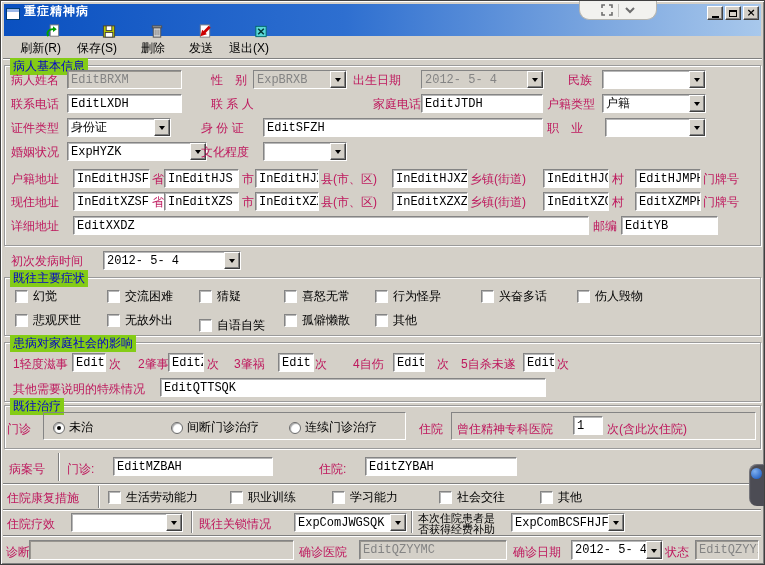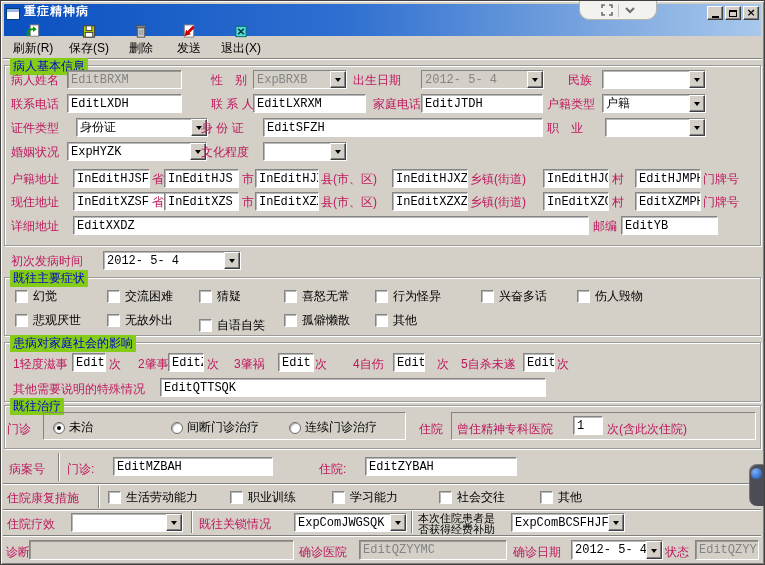--- a/index.html
+++ b/index.html
@@ -19,21 +19,21 @@
   .gmin { width:7px; height:2px; background:#000; margin-top:7px; }
   .gmax { width:8px; height:7px; border:1px solid #000; border-top:2px solid #000; }
   .gclose { font:bold 11px "DejaVu Sans",sans-serif; line-height:10px; }
   
   .vmpill { position:absolute; left:578px; top:0; width:78px; height:19px; z-index:60;
     background:#f2f2ef; border:1px solid #b5b5b0; border-top:none; border-radius:0 0 10px 10px;
     display:flex; align-items:center; justify-content:center; gap:5px; }
   .vmdiv { width:1px; height:13px; background:#c8c8c4; }
   
   .toolbar { position:absolute; left:4px; top:22px; height:34px; display:flex; }
-  .tbtn { width:56px; display:flex; flex-direction:column; align-items:center; padding-top:1px; }
+  .tbtn { width:56px; display:flex; flex-direction:column; align-items:flex-end; padding-top:1px; }
   .tbtn svg { width:16px; height:16px; }
   .tlbl { white-space:nowrap; margin-top:1px; }
   .tbsep { position:absolute; left:2px; right:2px; top:57px; height:2px;
     border-top:1px solid #808080; border-bottom:1px solid #ffffff; }
   
   .group { position:absolute; border:1px solid #9a9a9a;
     box-shadow: inset 1px 1px 0 #ffffff, 1px 1px 0 #ffffff; }
   .gtitle { position:absolute; background:#84cc16; padding:0 3px; color:#0000cc; white-space:nowrap; }
   
   .lbl { position:absolute; white-space:nowrap; line-height:14px; color:#be185d; }
@@ -167,33 +167,32 @@
   <div class="combo sunk" style="left:601px;top:69px;width:104px">
     <span class="cval"></span>
     <span class="cbtn">
         <span class="tri"></span>
       </span>
   </div>
 
   <span class="lbl" style="left:10px;top:96px">联系电话</span>
   <div class="txt sunk" style="left:66px;top:93px;width:115px">EditLXDH</div>
   <span class="lbl" style="left:210px;top:96px">联 系 人</span>
-  <div class="txt sunk" style="left:252px;top:93px;width:113px">EditLXRXM</div>
   <span class="lbl" style="left:372px;top:96px">家庭电话</span>
   <div class="txt sunk" style="left:420px;top:93px;width:122px">EditJTDH</div>
   <span class="lbl" style="left:546px;top:96px">户籍类型</span>
   <div class="combo sunk" style="left:601px;top:93px;width:104px">
     <span class="cval">户籍</span>
     <span class="cbtn">
         <span class="tri"></span>
       </span>
   </div>
 
   <span class="lbl" style="left:10px;top:120px">证件类型</span>
-  <div class="combo sunk" style="left:75px;top:117px;width:132px">
+  <div class="combo sunk" style="left:66px;top:117px;width:104px">
     <span class="cval">身份证</span>
     <span class="cbtn">
         <span class="tri"></span>
       </span>
   </div>
   <span class="lbl" style="left:200px;top:120px">身 份 证</span>
   <div class="txt sunk" style="left:262px;top:117px;width:280px">EditSFZH</div>
   <span class="lbl" style="left:546px;top:120px">职　业</span>
   <div class="combo sunk" style="left:604px;top:117px;width:101px">
     <span class="cval"></span>

